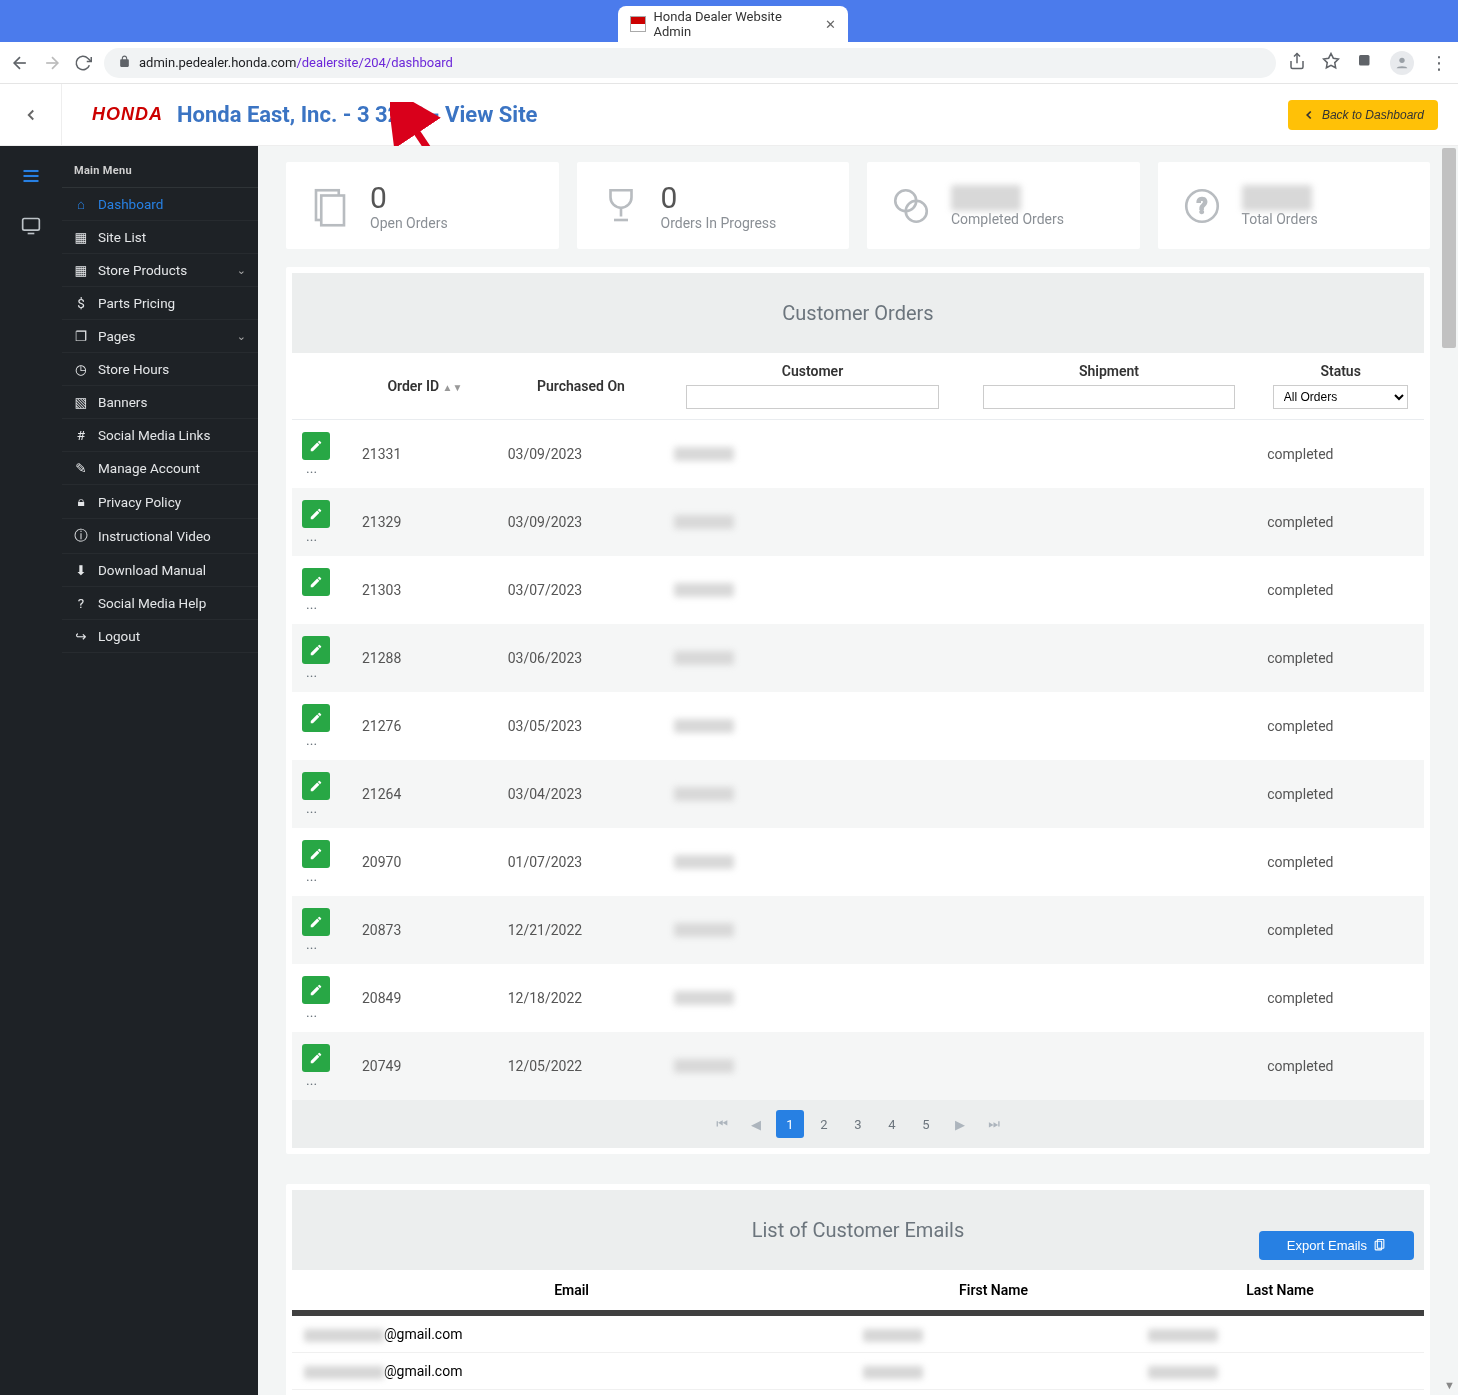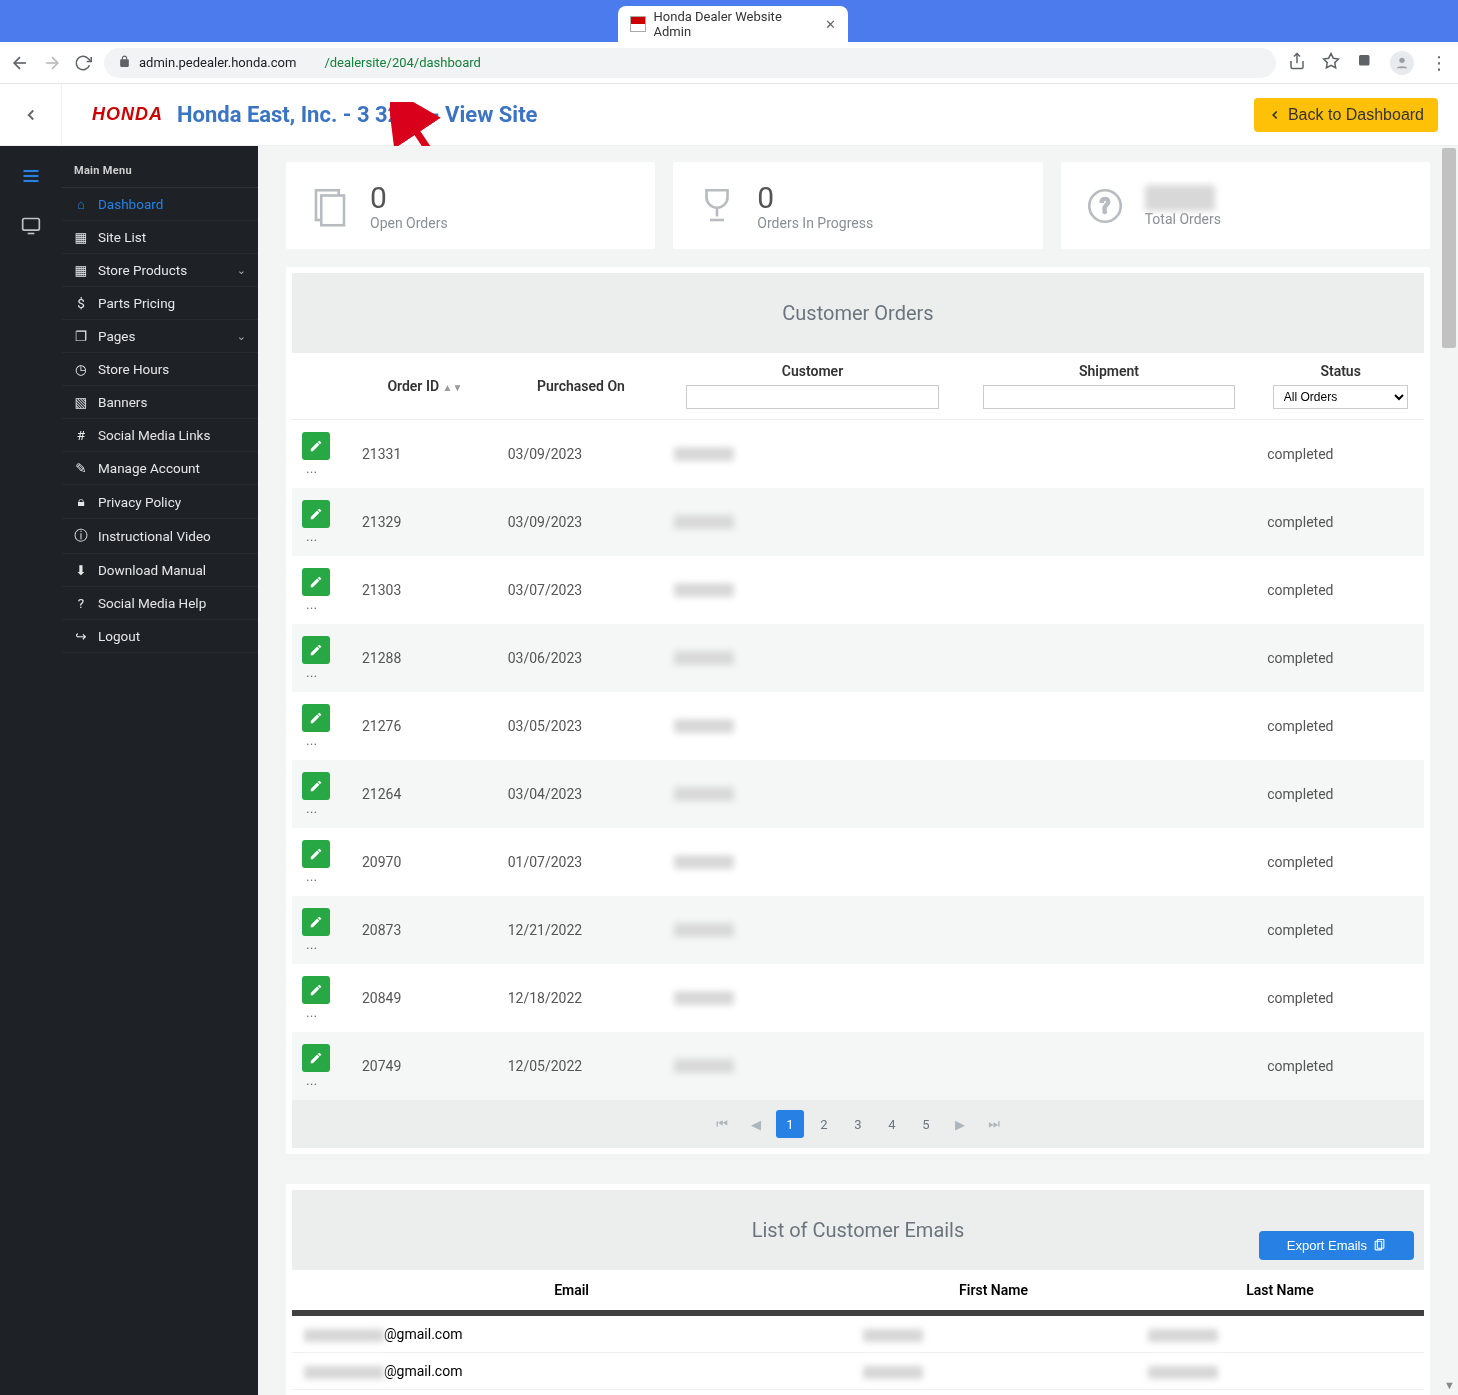--- a/index.html
+++ b/index.html
@@ -14,32 +14,32 @@
 .newtab { color: #fff; margin-left: 10px; font-size: 18px; }
 .window-controls { margin-left: auto; display: flex; gap: 22px; padding-right: 18px; color: #fff; font-size: 14px; align-items: center; }
 .window-controls span svg { display: block; }
 
 .addrbar { background: #fff; height: 42px; display: flex; align-items: center; padding: 0 10px; gap: 12px; border-bottom: 1px solid #e5e5e5; }
 .navbtn { color: #555; display: flex; }
 .navbtn.dis { color: #bbb; }
 .addrbox { flex: 1; display: flex; align-items: center; background: #f1f3f4; border-radius: 20px; height: 30px; padding: 0 14px; gap: 8px; font-size: 13px; color: #5f6368; }
 .addrbox .lock { color: #5f6368; }
 .addrbox .url-dark { color: #202124; }
-.addrbox .url-light { color: #15803d; margin-left: 28px; }
+.addrbox .url-light { color: #6d28d9; }
 .right-icons { display: flex; gap: 16px; align-items: center; color: #5f6368; }
 .avatar-circle { width: 24px; height: 24px; border-radius: 50%; background: #e8eaed; display: flex; align-items: center; justify-content: center; }
 .menu-dots { font-size: 18px; }
 
 
 .app-header { height: 62px; display: flex; align-items: center; padding: 0 20px 0 0; border-bottom: 1px solid #eee; position: relative; }
 .chevron-back { width: 62px; display:flex; align-items:center; justify-content:center; border-right: 1px solid #eee; height: 100%; color: #666; }
 .brand-row { display: flex; align-items: center; gap: 14px; margin-left: 30px; }
 .honda-logo { font-family: Arial, sans-serif; font-weight: 800; font-style: italic; color: #cc0000; letter-spacing: 1px; font-size: 18px; }
 .brand-title { color: #3b74c3; font-weight: 700; font-size: 22px; }
-.back-dash { margin-left: auto; background: #ffc107; color: #333; border: none; border-radius: 4px; padding: 8px 14px; font-size: 16px; display: flex; align-items: center; gap: 6px; cursor: pointer; }
+.back-dash { margin-left: auto; background: #ffc107; color: #333; border: none; border-radius: 4px; padding: 8px 14px; font-size: 12px; display: flex; align-items: center; gap: 6px; cursor: pointer; font-style: italic; }
 .arrow-overlay { position: absolute; left: 390px; top: 18px; pointer-events: none; }
 .arrow-overlay svg { display: block; }
 
 
 .main-layout { display: flex; height: calc(1395px - 42px - 42px - 62px); }
 .icon-rail { width: 62px; background: #1e2226; color: #8b8f93; display: flex; flex-direction: column; align-items: center; padding-top: 20px; gap: 30px; }
 .icon-rail span svg { display: block; }
 .sidebar { width: 196px; background: #1e2226; color: #bdc3c7; padding-top: 12px; font-size: 14px; }
 .side-head { color: #cfcfcf; font-size: 11px; font-weight: 700; padding: 6px 12px 10px; border-bottom: 1px solid #2f3437; letter-spacing: 0.3px; }
 .side-item { display: flex; align-items: center; gap: 10px; padding: 8px 12px; color: #e4e6e8; cursor: pointer; border-bottom: 1px solid #272b2f; font-size: 13.5px; }
@@ -302,20 +302,32 @@
               </svg>
             </div>
             <div>
               <div class="big">0</div>
               <div class="sub">Orders In Progress</div>
             </div>
           </div>
           <div class="card">
             <div class="icon-box">
               <svg width="42" height="42" viewBox="0 0 24 24" fill="none" stroke="#b8bcc0" stroke-width="1.5">
+                <circle cx="9" cy="9" r="6"></circle>
+                <circle cx="15" cy="15" r="6"></circle>
+              </svg>
+            </div>
+            <div>
+              <div class="blurbox"></div>
+              <div class="sub">Completed Orders</div>
+            </div>
+          </div>
+          <div class="card">
+            <div class="icon-box">
+              <svg width="42" height="42" viewBox="0 0 24 24" fill="none" stroke="#b8bcc0" stroke-width="1.5">
                 <circle cx="12" cy="12" r="9"></circle>
                 <text x="12" y="16" text-anchor="middle" font-size="12" fill="#b8bcc0">?</text>
               </svg>
             </div>
             <div>
               <div class="blurbox"></div>
               <div class="sub">Total Orders</div>
             </div>
           </div>
         </div>

